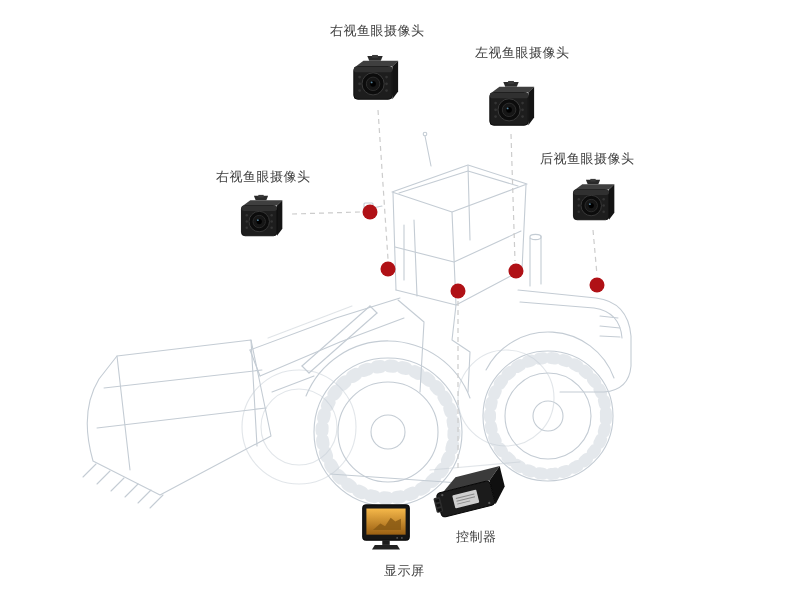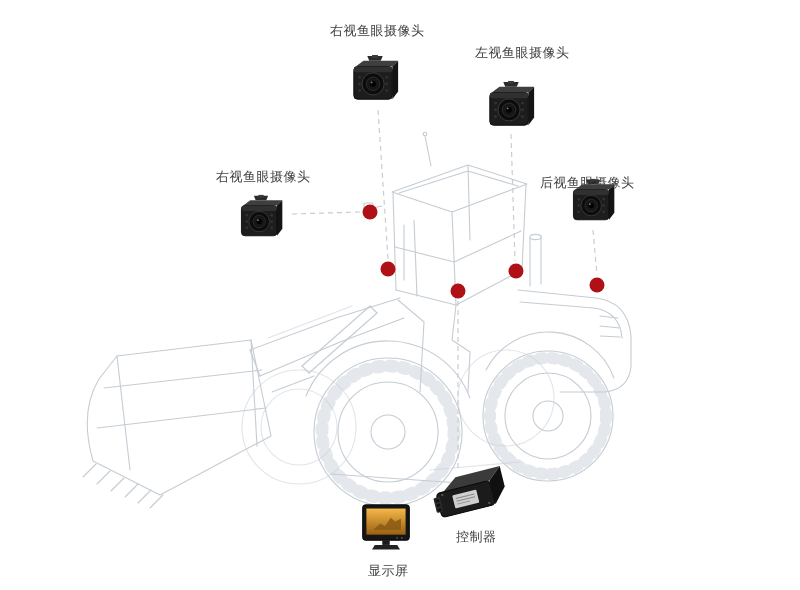--- a/index.html
+++ b/index.html
@@ -180,17 +180,17 @@
   <svg class="device rot" style="left:432px;top:468px;" width="80" height="57" viewBox="0 0 84 60">
       <use href="#ctrl"></use>
     </svg>
   <svg class="device" style="left:358px;top:502px;" width="56" height="56" viewBox="0 0 60 60">
       <use href="#mon"></use>
     </svg>
 
   <div class="label" style="left:330px;top:22px;">右视鱼眼摄像头</div>
   <div class="label" style="left:475px;top:44px;">左视鱼眼摄像头</div>
   <div class="label" style="left:216px;top:168px;">右视鱼眼摄像头</div>
-  <div class="label" style="left:540px;top:150px;margin-top:24px;">后视鱼眼摄像头</div>
+  <div class="label" style="left:540px;top:150px;">后视鱼眼摄像头</div>
   <div class="label" style="left:456px;top:528px;">控制器</div>
-  <div class="label" style="left:368px;top:562px;">显示屏</div>
+  <div class="label" style="left:384px;top:562px;">显示屏</div>
 
 </div>
 
 </body></html>

